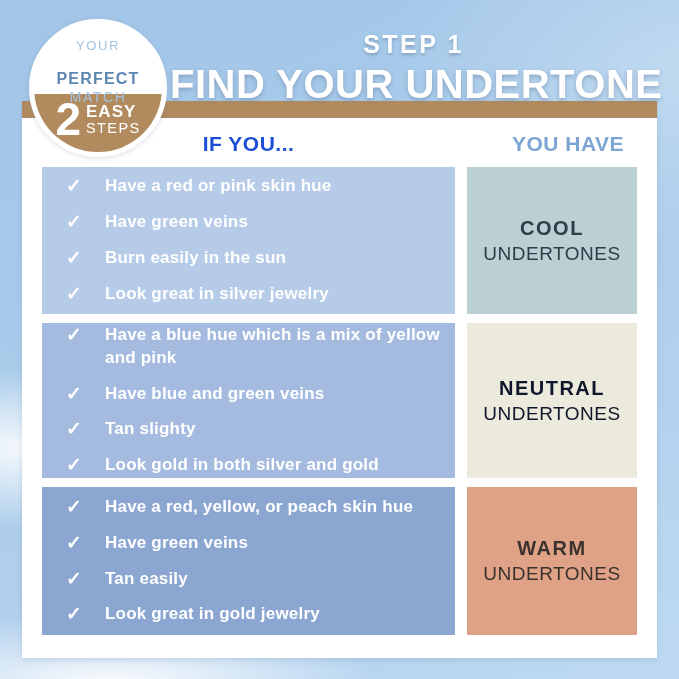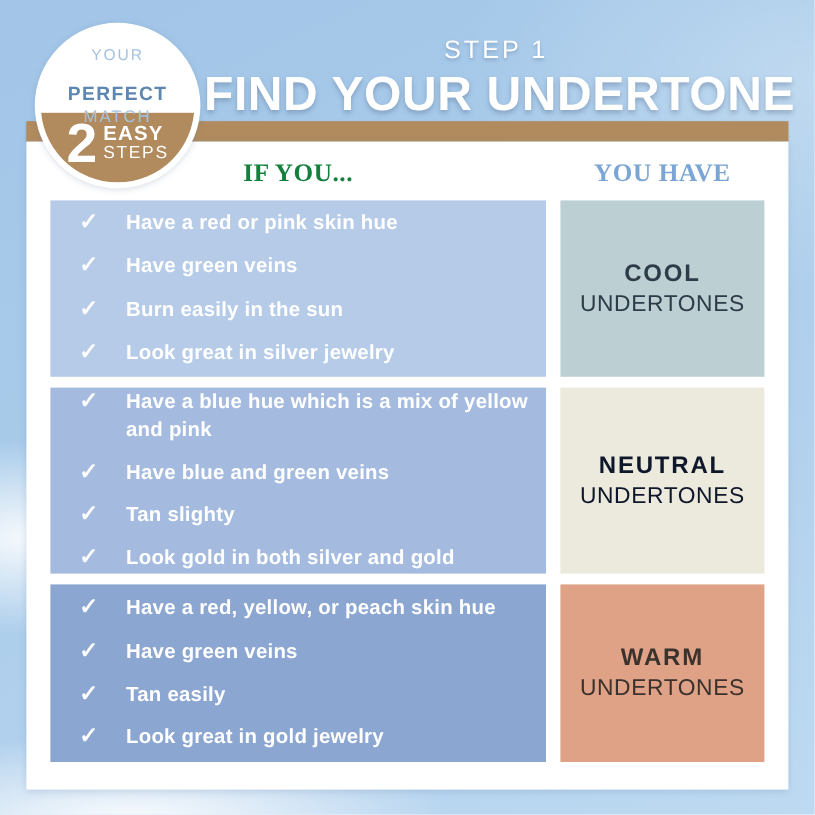--- a/index.html
+++ b/index.html
@@ -35,30 +35,30 @@
   .badge-bottom { position:absolute; top:55%; left:0; width:100%; height:45%; z-index:1;
                   display:flex; align-items:center; justify-content:center; color:#fff; padding-bottom:7px; }
   .big-num { font-size:46px; font-weight:bold; line-height:0.85; margin-right:5px; }
   .steps-col { display:flex; flex-direction:column; text-align:left; line-height:1.08; }
   .steps-col .s1 { font-size:17px; font-weight:bold; letter-spacing:1px; }
   .steps-col .s2 { font-size:14.5px; letter-spacing:1.4px; }
 
   
   .title-block { position:absolute; left:170px; top:30px; width:487px; text-align:center;
                  color:#ffffff; z-index:2; }
-  .step-label { font-size:21px; font-weight:normal; letter-spacing:2.5px;
+  .step-label { font-size:25px; font-weight:bold; letter-spacing:2.5px;
                 text-shadow:0 2px 3px rgba(90,110,145,0.45); }
   .main-title { font-size:40px; font-weight:bold; letter-spacing:0.5px; margin-top:3px;
                 text-shadow:0 2px 4px rgba(90,110,145,0.45); white-space:nowrap; }
 
   
   .col-header { position:absolute; top:14px; font-size:21px; font-weight:bold;
                 letter-spacing:0.5px; text-align:center; }
   .col-header.left  { left:20px;  width:413px; }
-  .col-header.right { left:445px; width:170px;font-family:Liberation Serif, serif; }
+  .col-header.right { left:461px; width:170px; }
 
   
   .row  { position:absolute; left:0; width:635px; }
   .row1 { top:49px;  height:147px; }
   .row2 { top:205px; height:155px; }
   .row3 { top:369px; height:148px; }
 
   .list-box { position:absolute; left:20px; top:0; width:413px; height:100%;
               display:flex; flex-direction:column; justify-content:center; gap:13px;
               padding:6px 14px 6px 24px; }
@@ -97,21 +97,21 @@
       <span class="big-num">2</span>
       <span class="steps-col">
         <span class="s1">EASY</span>
         <span class="s2">STEPS</span>
       </span>
     </div>
   </div>
 
   <div class="card">
 
-    <div class="col-header left" style="color: #15803d; font-family: Liberation Serif, serif;">IF YOU...</div>
+    <div class="col-header left" style="color: #1d4ed8;">IF YOU...</div>
     <div class="col-header right" style="color: rgb(122, 165, 212);">YOU HAVE</div>
 
     <div class="row row1">
       <div class="list-box" style="background-color: rgb(182, 203, 231);">
         <div class="check-item">
           <span class="check">✓</span>
           <span class="item-text">Have a red or pink skin hue</span>
         </div>
         <div class="check-item">
           <span class="check">✓</span>

